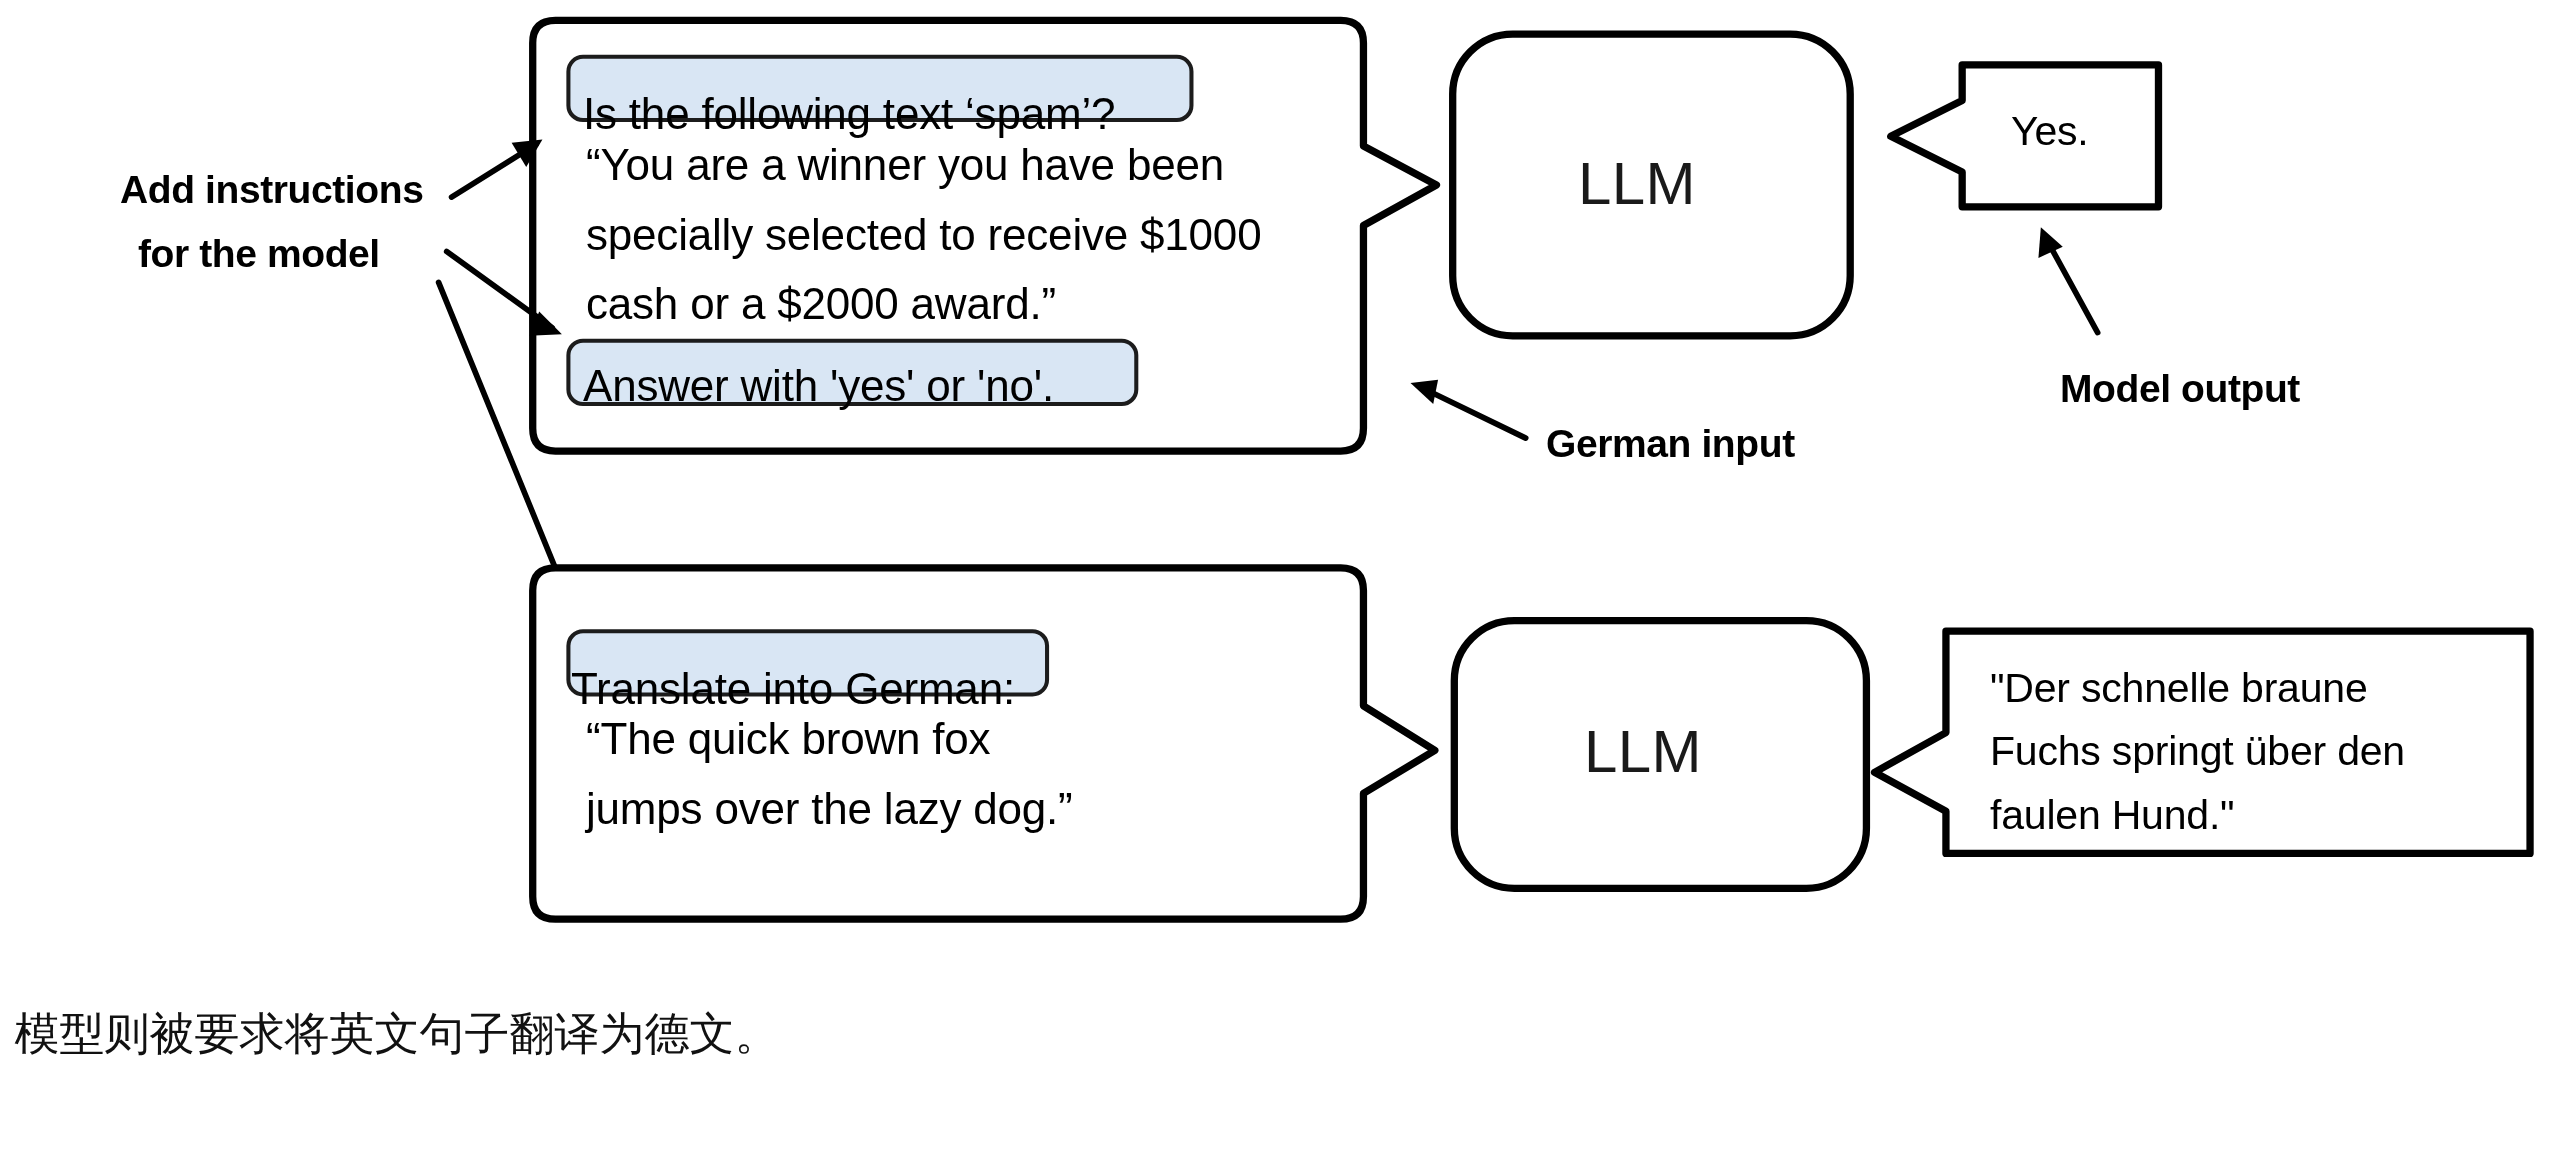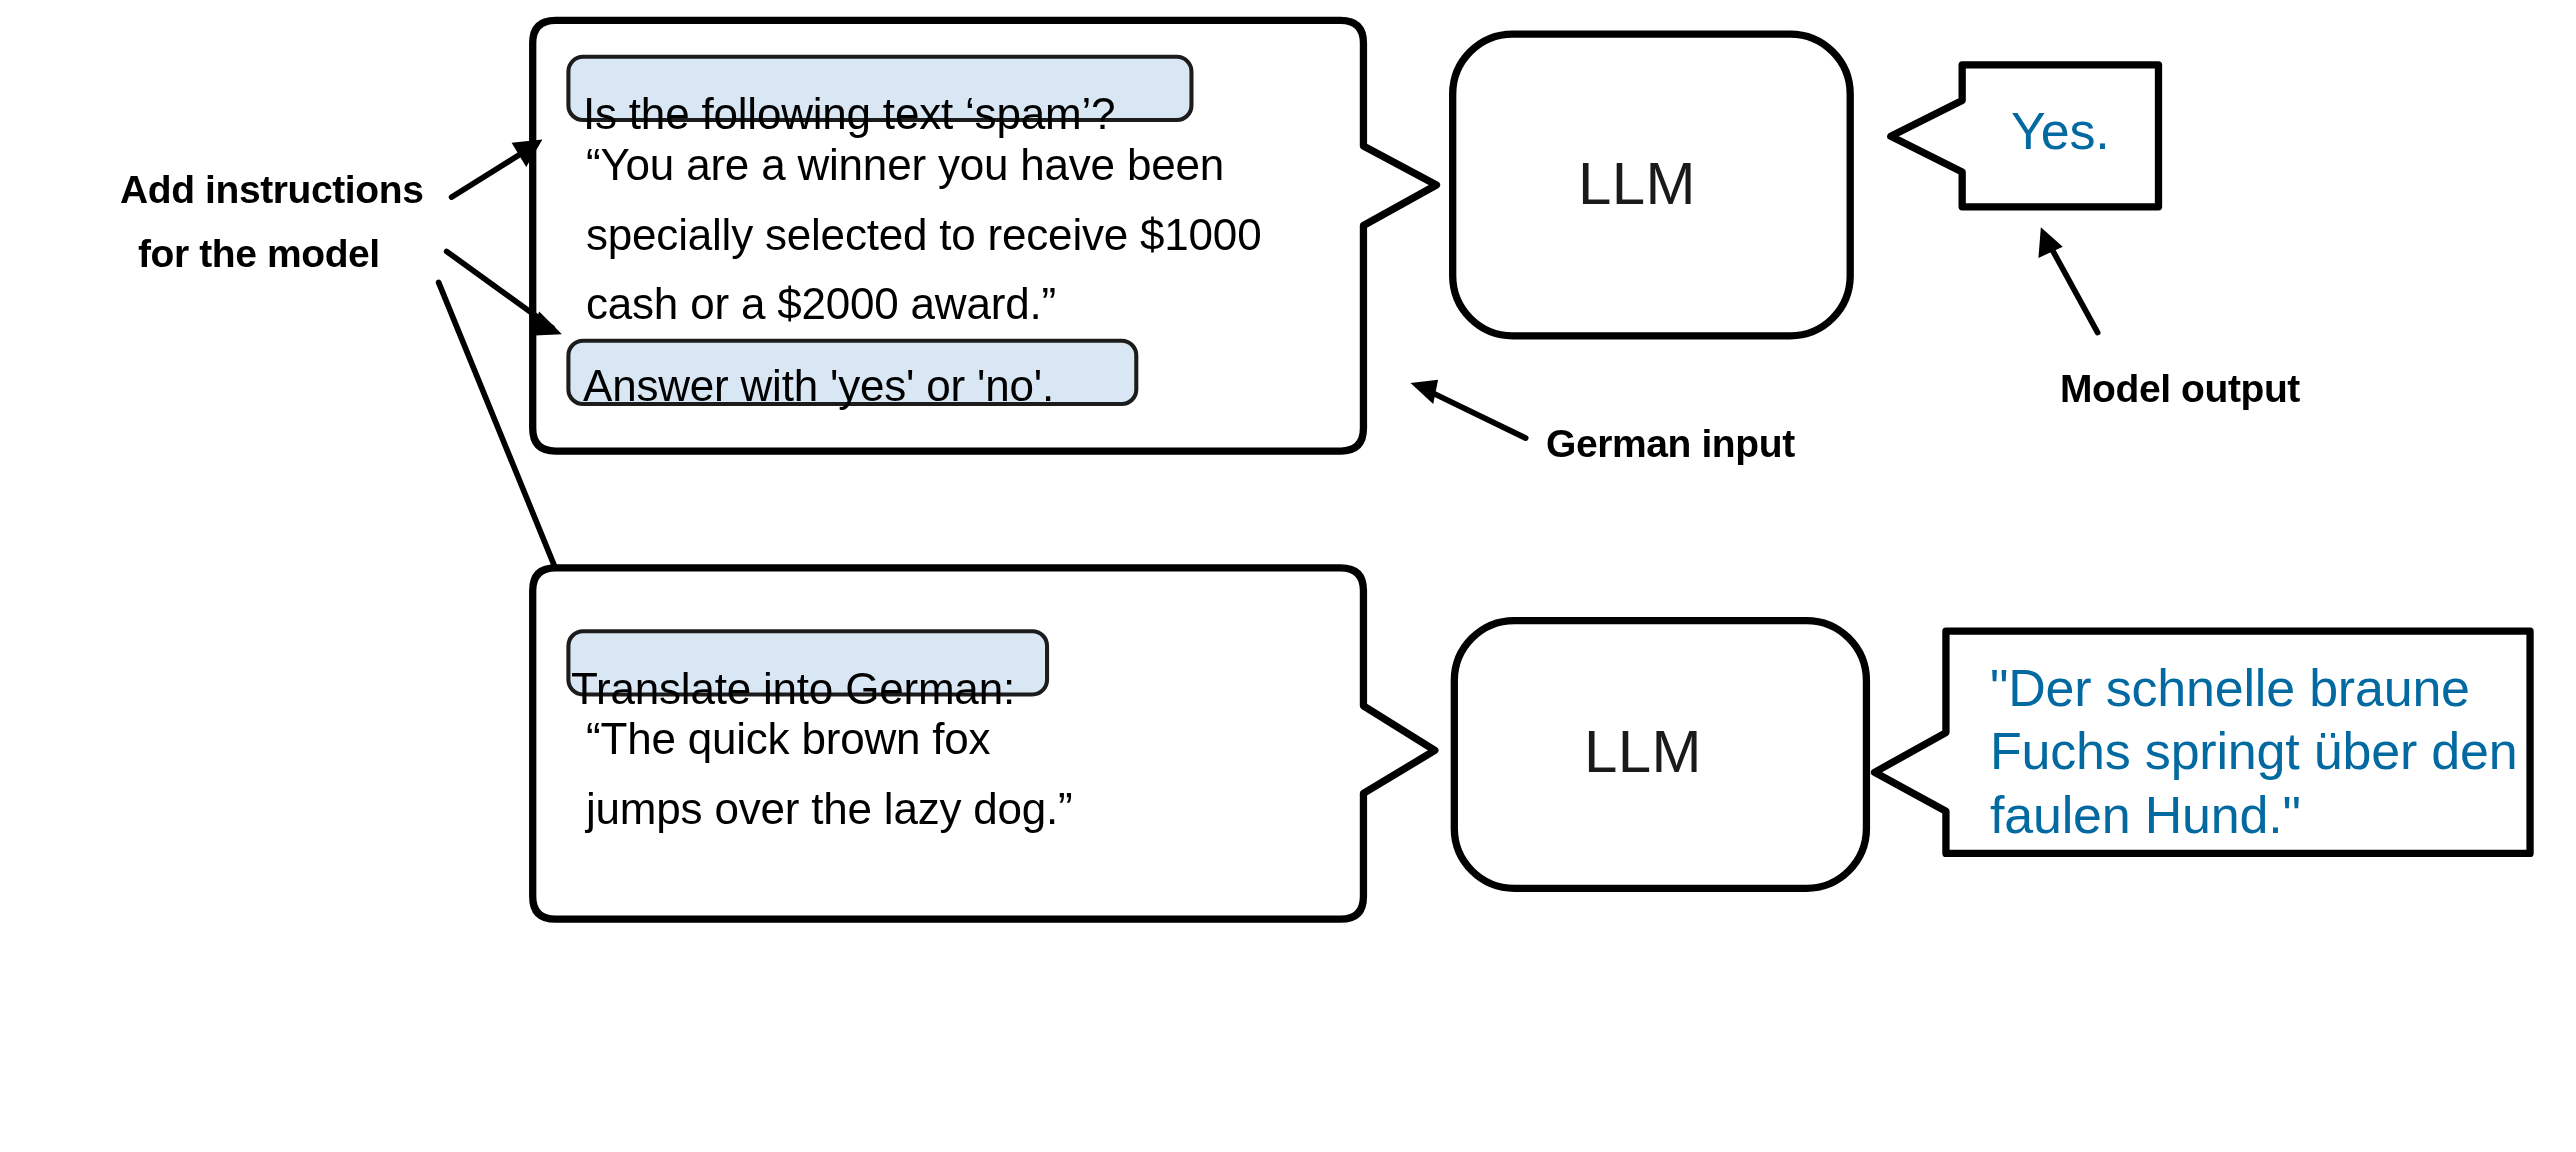--- a/index.html
+++ b/index.html
@@ -61,24 +61,24 @@
     font-size: 44px;
     letter-spacing: -0.2px;
     margin-top: 24px;
   }
   .llm-text {
     font-size: 60px;
     letter-spacing: 0.4px;
     color: #1a1a1a;
   }
   .bubble-text {
-    font-size: 52px;
+    font-size: 41px;
     line-height: 58px;
     letter-spacing: -0.2px;
-    color: #0369a1;
+    color: #000000;
   }
   .annot-text {
     font-size: 39px;
     font-weight: bold;
     letter-spacing: -0.4px;
     text-align: center;
   }
   .caption-text {
     position: absolute;
     left: 14.6px;
@@ -198,14 +198,15 @@
 <div class="txt prompt-line" style="left:586px; top:717px;">“The quick brown fox</div>
 <div class="txt prompt-line" style="left:586px; top:787px;">jumps over the lazy dog.”</div>
 
 <div class="txt llm-text" style="left:1584px; top:722px;">LLM</div>
 
 <div class="txt bubble-text" style="left:1990px; top:659px;">"Der schnelle braune</div>
 <div class="txt bubble-text" style="left:1990px; top:722px;">Fuchs springt über den</div>
 <div class="txt bubble-text" style="left:1990px; top:786px;">faulen Hund."</div>
 
 <div class="caption-text">
+  <div>模型则被要求将英文句子翻译为德文。</div>
 </div>
 
 
 </body></html>

